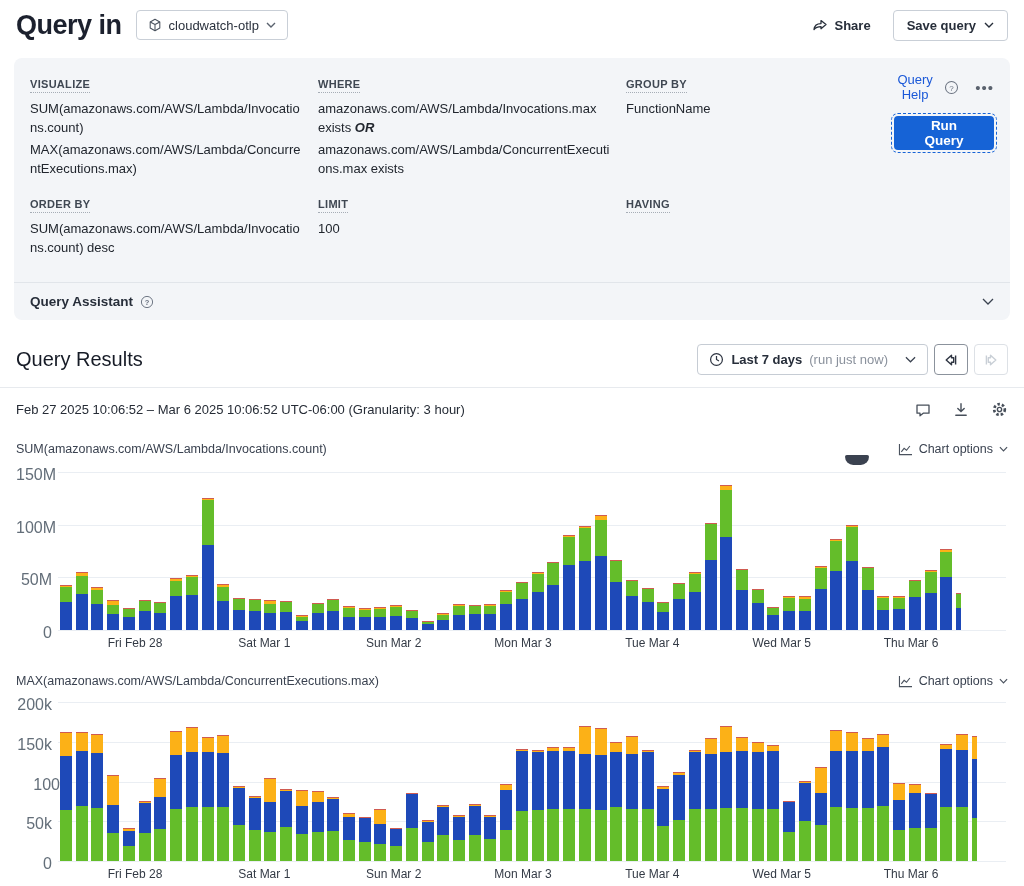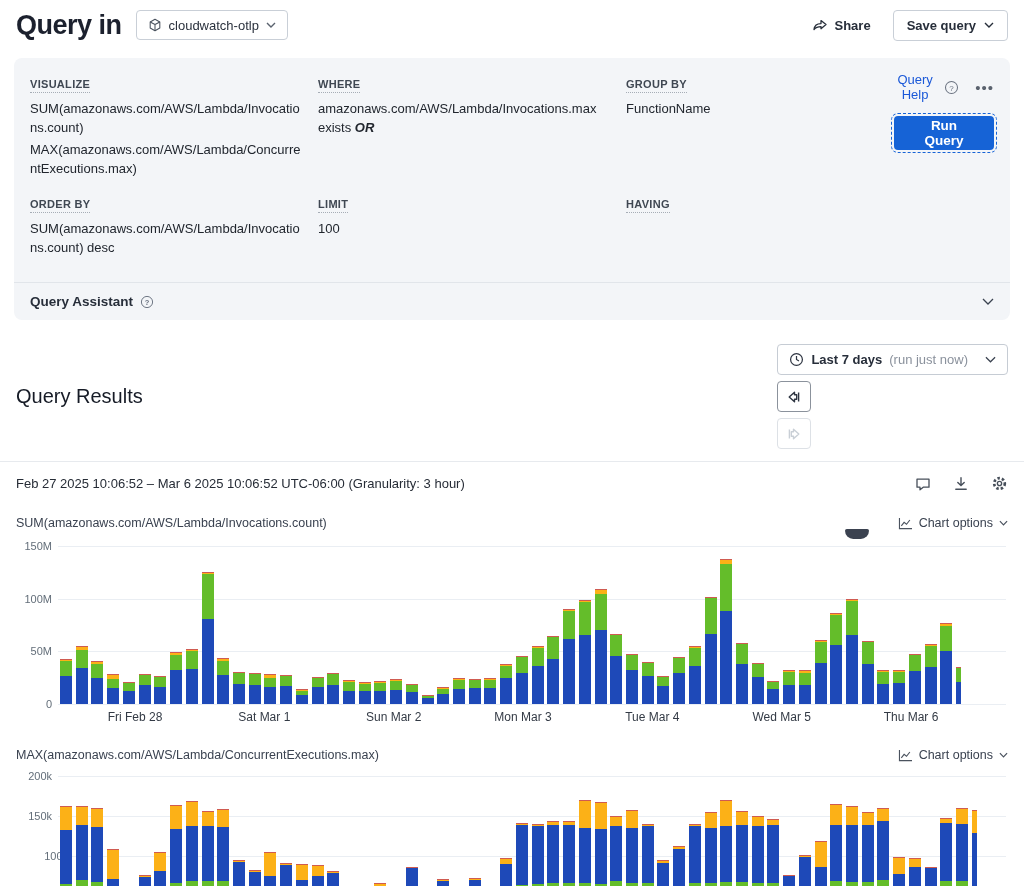--- a/index.html
+++ b/index.html
@@ -41,21 +41,21 @@
   .assistant-row { margin:0 14px; height:38px; background:#f3f5f8; border-top:1px solid #e1e5ea;
     border-radius:0 0 8px 8px; display:flex; align-items:center; justify-content:space-between;
     padding:0 16px; cursor:pointer; }
   .assistant-label { display:flex; align-items:center; gap:7px; font-size:13.5px;
     font-weight:700; color:#272e3a; }
 
   
   .results-row { display:flex; align-items:center; justify-content:space-between;
     padding:24px 16px 12px; border-bottom:1px solid #e7eaee; }
   .results-title { font-size:20px; font-weight:500; color:#161b26; }
-  .time-controls { display:flex; align-items:flex-start; gap:6px;flex-direction:column; }
+  .time-controls { display:flex; align-items:flex-end; gap:6px; }
   .time-picker { display:flex; align-items:center; gap:7px; height:31px; padding:0 11px;
     border:1px solid #c6ccd4; border-radius:4px; background:#fff; font-size:13px;
     cursor:pointer; }
   .time-picker b { font-weight:700; color:#272e3a; }
   .time-picker .muted { color:#8a919c; }
   .time-picker .icon-chevron { margin-left:10px; }
   .nav-btn { width:34px; height:31px; display:flex; align-items:center; justify-content:center;
     border:1px solid #8b929c; border-radius:4px; background:#fff; cursor:pointer; color:#2e3542; }
   .nav-btn.disabled { border-color:#dde1e6; color:#c9cfd6; cursor:default; }
 
@@ -69,21 +69,21 @@
   .chart-title-row { display:flex; align-items:center; justify-content:space-between;
     padding:24px 16px 4px; }
   .chart-title-row.second { padding-top:18px; }
   .chart-title { font-size:12.5px; color:#3a4250; }
   .chart-options { display:flex; align-items:center; gap:6px; font-size:12.5px; color:#3a4250;
     background:none; border:none; cursor:pointer; }
   .chart-wrap { position:relative; margin:0 16px; }
   #chart1 { height:196px; }
   #chart2 { height:198px; }
   .grid-line { position:absolute; height:1px; background:#eaeef3; right:2px; }
-  .y-tick { position:absolute; font-size:11px; color:#636e79; width:36px; text-align:right; }
+  .y-tick { position:absolute; font-size:16px; color:#636e79; width:36px; text-align:right; }
   .x-label { position:absolute; font-size:12px; color:#333a45; width:100px; text-align:center; }
   .bar { position:absolute; display:flex; flex-direction:column;
     border-top:1px solid #cf5b51; cursor:pointer; }
   .bar > i { display:block; width:100%; }
   .cursor-artifact { position:absolute; width:24px; height:10px; background:#3b4250;
     border-radius:2px 2px 9px 9px; }
 </style>
 </head>
 <body>
 
@@ -126,20 +126,21 @@
 <div class="qb-panel">
   <div class="qb-grid">
     <div>
       <span class="qb-label">VISUALIZE</span>
       <div class="qb-value">SUM(amazonaws.com/AWS/Lambda/Invocations.count)</div>
       <div class="qb-value">MAX(amazonaws.com/AWS/Lambda/ConcurrentExecutions.max)</div>
     </div>
     <div>
       <span class="qb-label">WHERE</span>
       <div class="qb-value"><span>amazonaws.com/AWS/Lambda/Invocations.max exists</span> <strong><em>OR</em></strong></div>
+      <div class="qb-value">amazonaws.com/AWS/Lambda/ConcurrentExecutions.max exists</div>
     </div>
     <div>
       <span class="qb-label">GROUP BY</span>
       <div class="qb-value">FunctionName</div>
     </div>
     <div class="qb-actions">
       <div class="qh-row">
         <button class="query-help">Query Help</button>
         <span class="icon">
           <svg width="15" height="15" viewBox="0 0 16 16">

